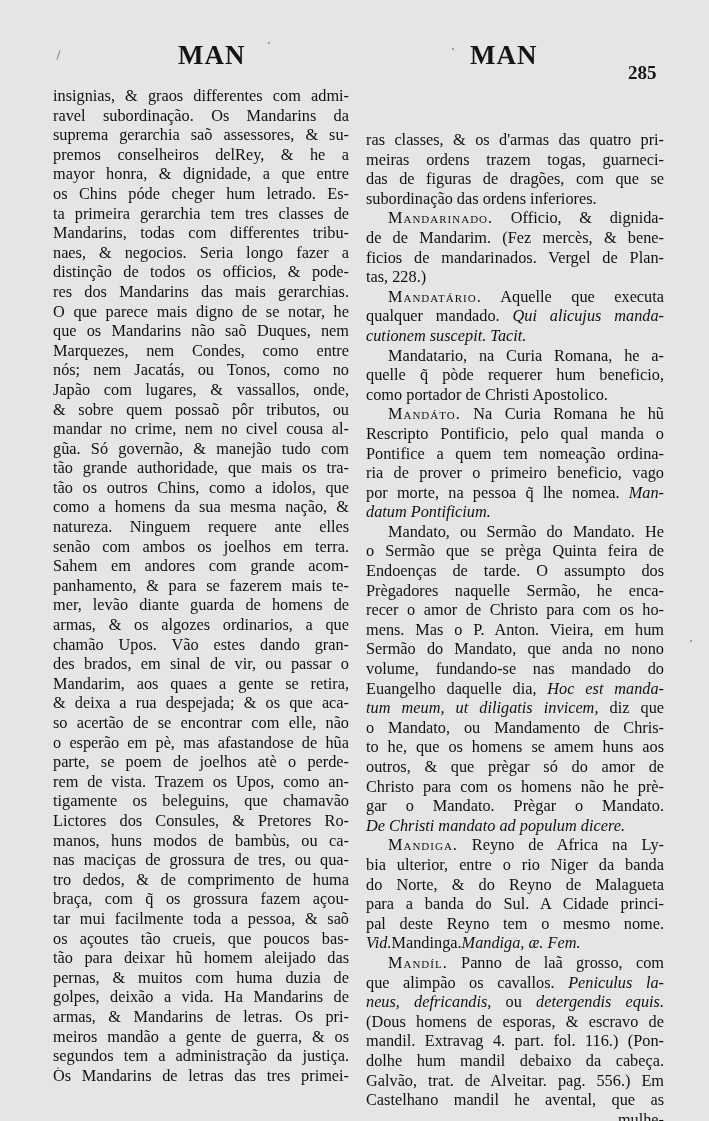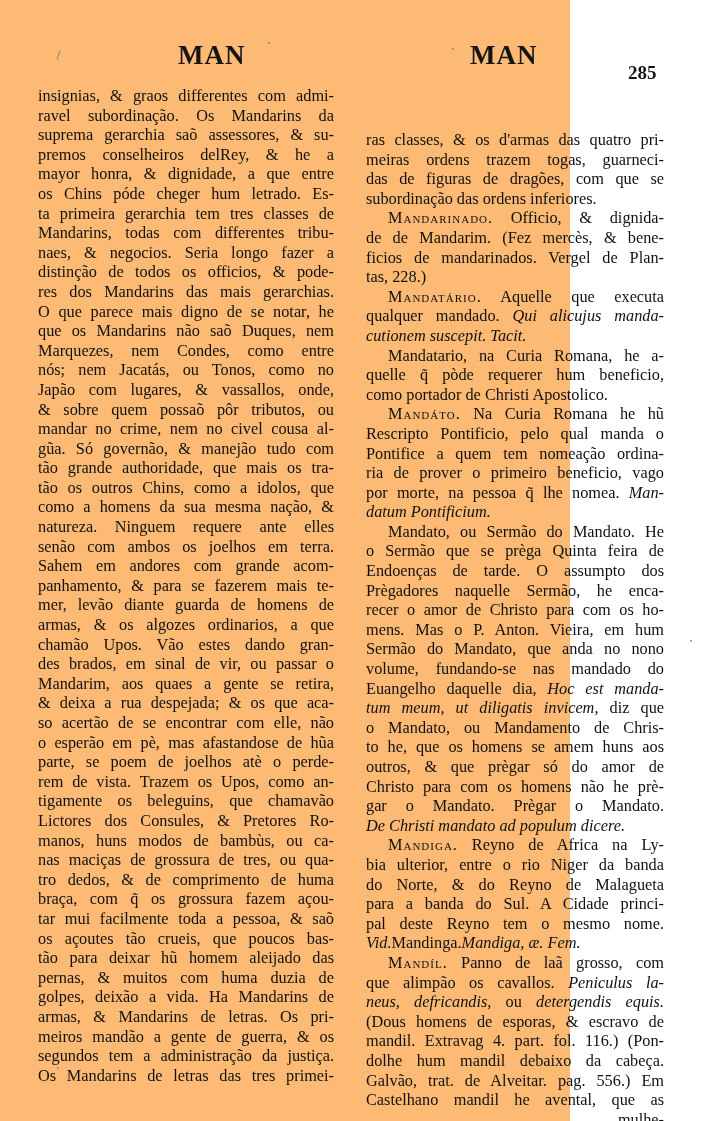--- a/index.html
+++ b/index.html
@@ -1,24 +1,24 @@
 <!DOCTYPE html>
 <html><head>
 <meta charset="utf-8">
 <style>
   html, body { margin: 0; padding: 0; background: #ffffff; }
   body { width: 709px; height: 1121px; position: relative; overflow: hidden;
          font-family: "Liberation Serif", "DejaVu Serif", serif; color: #111; }
-  .page { position: absolute; left: 0; top: 0; width: 570px; height: 1121px; background: #fdba74; }
+  .page { position: absolute; left: 0; top: 0; width: 709px; height: 1121px; background: #e5e5e5; }
   .running-head { position: absolute; top: 40px; font-size: 27px; font-weight: bold; letter-spacing: 1px; color: #151515; }
   .head-left { left: 178px; }
   .head-right { left: 470px; }
   .page-number { position: absolute; top: 62px; left: 628px; font-size: 19px; font-weight: bold; color: #151515; }
   .column { position: absolute; top: 86px; font-size: 16.3px; line-height: 19.6px; text-align: justify; }
-  .col-left { left: 38px; width: 296px; }
+  .col-left { left: 53px; width: 296px; }
   .col-right { left: 366px; width: 298px; margin-top: 44px; }
   .line { display: block; white-space: nowrap; height: 19.6px; text-align-last: justify; overflow: visible; }
   .line.last { text-align-last: left; }
   .line.indent { padding-left: 22px; }
   .line.right { text-align-last: right; }
   .sc { font-variant: small-caps; letter-spacing: 1px; }
   .it { font-style: italic; }
   .speck { position: absolute; width: 2px; height: 2px; background: #888; border-radius: 1px; }
 </style>
 </head>

